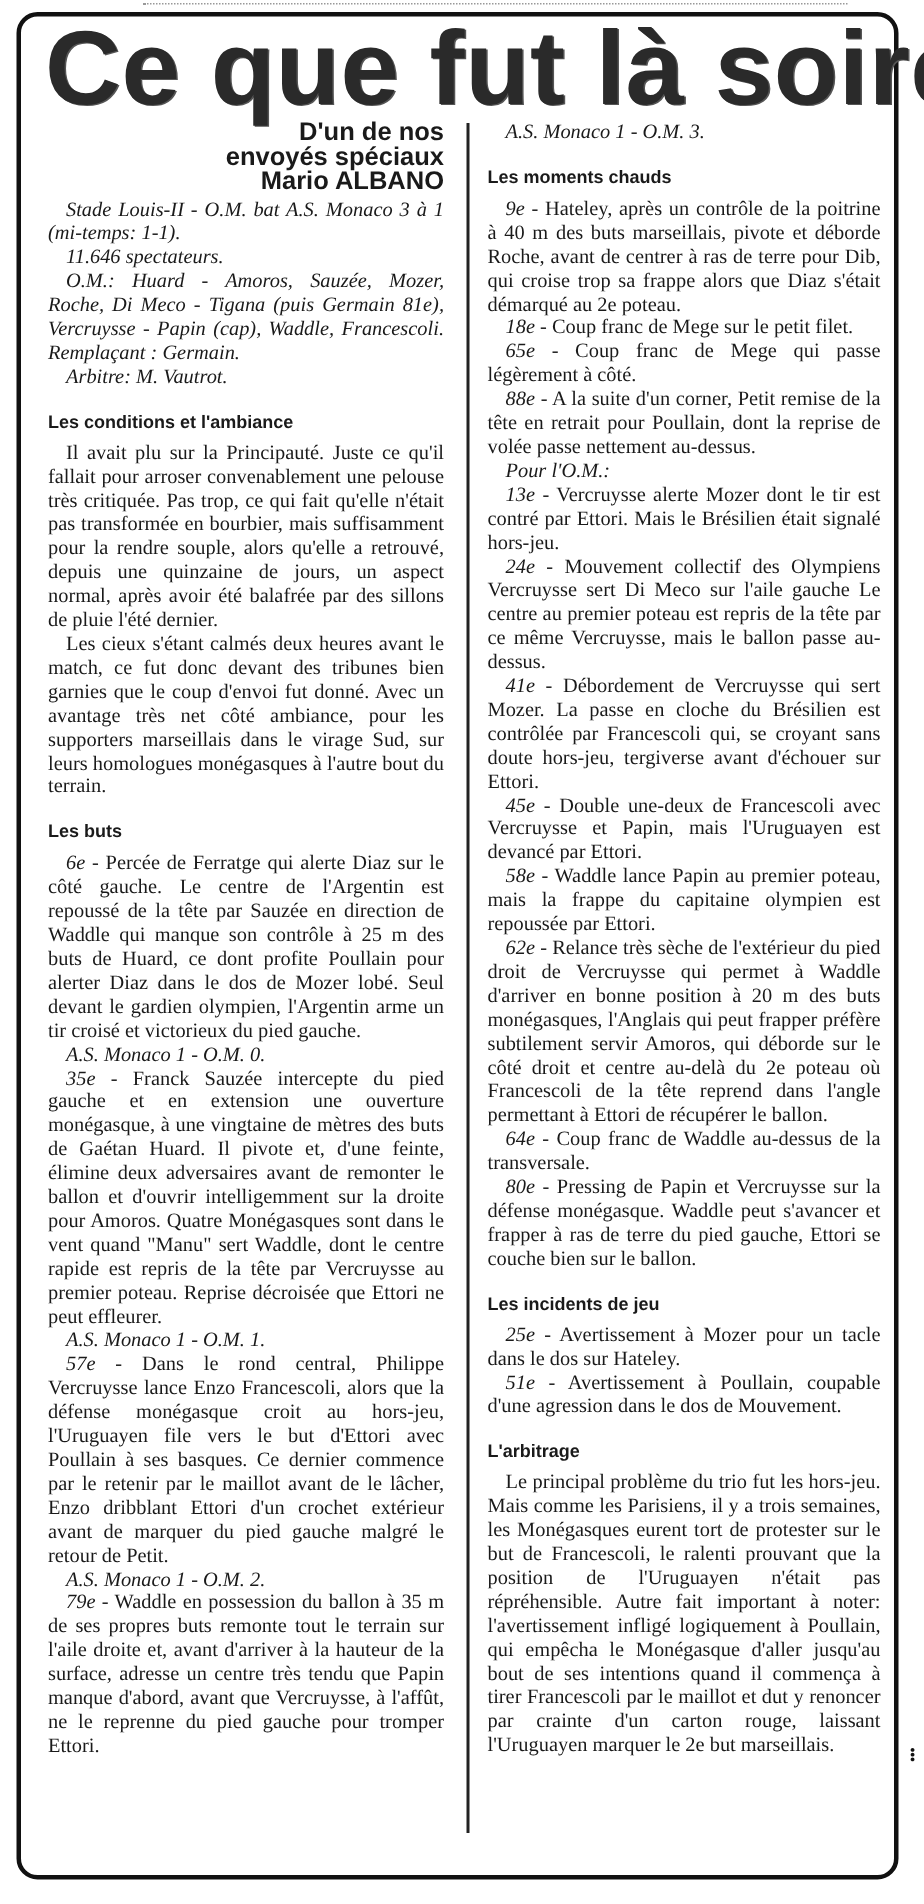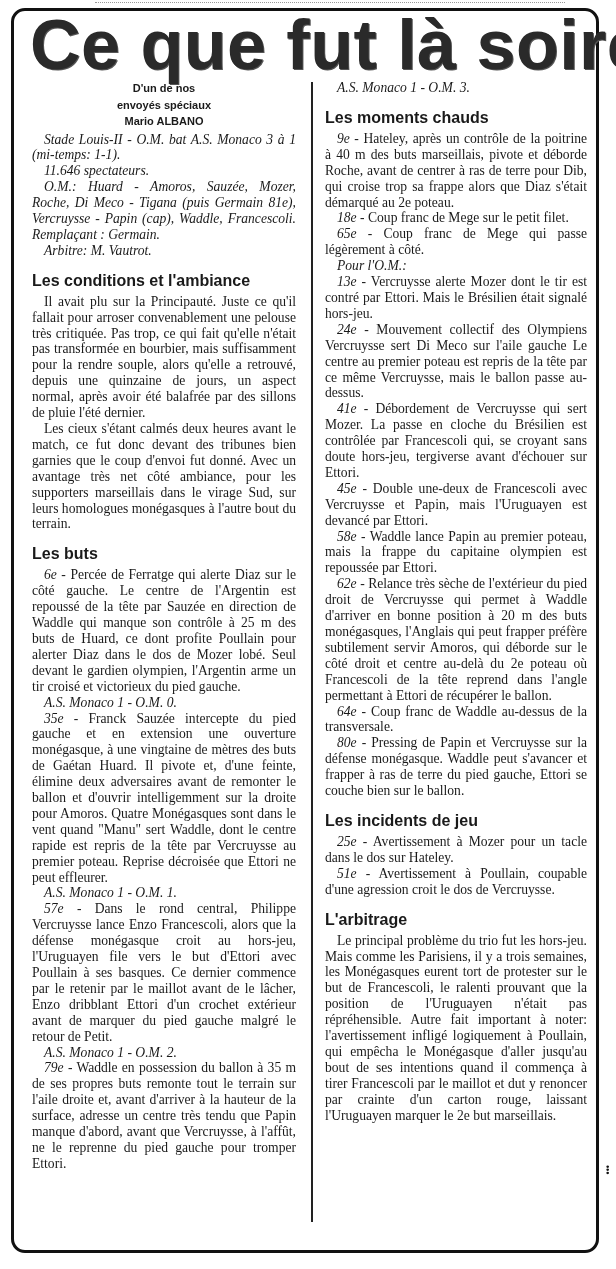--- a/index.html
+++ b/index.html
@@ -12,24 +12,24 @@
   .headline { position: absolute; left: 30px; top: 11px; width: 570px; margin: 0;
               font-family: "Liberation Sans", "DejaVu Sans", sans-serif; font-weight: bold;
               font-size: 70px; line-height: 68px; letter-spacing: 0.5px; color: #2a2a2a;
               text-shadow: 1px 1px 0 #555; white-space: nowrap; }
   .col { position: absolute; top: 80px; font-size: 13.6px; line-height: 15.9px; text-align: justify;
          hyphens: manual; }
   .col-left { left: 32px; width: 264px; }
   .col-right { left: 325px; width: 262px; }
   .col-divider { position: absolute; left: 311px; top: 82px; width: 2px; height: 1140px; background: #222; }
   .byline { font-family: "Liberation Sans", "DejaVu Sans", sans-serif; font-weight: bold;
-            font-size: 11px; line-height: 16.5px; margin: 0 0 2px 0; text-align: center; }
+            font-size: 17px; line-height: 16.5px; margin: 0 0 2px 0; text-align: right; }
   .byline div { margin: 0; }
   .section-title { font-family: "Liberation Sans", "DejaVu Sans", sans-serif; font-weight: bold;
-                   font-size: 16px; line-height: 20px; margin: 12px 0 3px 0; text-align: left; }
+                   font-size: 12px; line-height: 20px; margin: 12px 0 3px 0; text-align: left; }
   p { margin: 0; text-indent: 12px; }
   .it { font-style: italic; }
   .min { font-style: italic; }
   .score { font-style: italic; text-indent: 12px; }
   .right-first { margin-top: 0; }
   .margin-mark { position: absolute; left: 603px; top: 1165px; width: 8px; font-size: 9px; line-height: 10px;
                  font-family: "Liberation Sans", sans-serif; font-weight: bold; color: #111;
                  writing-mode: vertical-rl; transform: rotate(180deg); }
 </style>
 </head>
@@ -67,32 +67,33 @@
   <p><span class="min">79e</span><span> - Waddle en possession du ballon à 35 m de ses propres buts remonte tout le terrain sur l'aile droite et, avant d'arriver à la hauteur de la surface, adresse un centre très tendu que Papin manque d'abord, avant que Vercruysse, à l'affût, ne le reprenne du pied gauche pour tromper Ettori.</span></p>
 </div>
 
 <div class="col col-right">
   <p class="score right-first">A.S. Monaco 1 - O.M. 3.</p>
 
   <h2 class="section-title">Les moments chauds</h2>
   <p><span class="min">9e</span><span> - Hateley, après un contrôle de la poitrine à 40 m des buts marseillais, pivote et déborde Roche, avant de centrer à ras de terre pour Dib, qui croise trop sa frappe alors que Diaz s'était démarqué au 2e poteau.</span></p>
   <p><span class="min">18e</span><span> - Coup franc de Mege sur le petit filet.</span></p>
   <p><span class="min">65e</span><span> - Coup franc de Mege qui passe légèrement à côté.</span></p>
+  <p><span class="min">88e</span><span> - A la suite d'un corner, Petit remise de la tête en retrait pour Poullain, dont la reprise de volée passe nettement au-dessus.</span></p>
 
   <p class="it">Pour l'O.M.:</p>
   <p><span class="min">13e</span><span> - Vercruysse alerte Mozer dont le tir est contré par Ettori. Mais le Brésilien était signalé hors-jeu.</span></p>
   <p><span class="min">24e</span><span> - Mouvement collectif des Olympiens Vercruysse sert Di Meco sur l'aile gauche Le centre au premier poteau est repris de la tête par ce même Vercruysse, mais le ballon passe au-dessus.</span></p>
   <p><span class="min">41e</span><span> - Débordement de Vercruysse qui sert Mozer. La passe en cloche du Brésilien est contrôlée par Francescoli qui, se croyant sans doute hors-jeu, tergiverse avant d'échouer sur Ettori.</span></p>
   <p><span class="min">45e</span><span> - Double une-deux de Francescoli avec Vercruysse et Papin, mais l'Uruguayen est devancé par Ettori.</span></p>
   <p><span class="min">58e</span><span> - Waddle lance Papin au premier poteau, mais la frappe du capitaine olympien est repoussée par Ettori.</span></p>
   <p><span class="min">62e</span><span> - Relance très sèche de l'extérieur du pied droit de Vercruysse qui permet à Waddle d'arriver en bonne position à 20 m des buts monégasques, l'Anglais qui peut frapper préfère subtilement servir Amoros, qui déborde sur le côté droit et centre au-delà du 2e poteau où Francescoli de la tête reprend dans l'angle permettant à Ettori de récupérer le ballon.</span></p>
   <p><span class="min">64e</span><span> - Coup franc de Waddle au-dessus de la transversale.</span></p>
   <p><span class="min">80e</span><span> - Pressing de Papin et Vercruysse sur la défense monégasque. Waddle peut s'avancer et frapper à ras de terre du pied gauche, Ettori se couche bien sur le ballon.</span></p>
 
   <h2 class="section-title">Les incidents de jeu</h2>
   <p><span class="min">25e</span><span> - Avertissement à Mozer pour un tacle dans le dos sur Hateley.</span></p>
-  <p><span class="min">51e</span><span> - Avertissement à Poullain, coupable d'une agression croit le dos de Vercruysse.</span></p>
+  <p><span class="min">51e</span><span> - Avertissement à Poullain, coupable d'une agression dans le dos de Mouvement.</span></p>
 
   <h2 class="section-title">L'arbitrage</h2>
   <p>Le principal problème du trio fut les hors-jeu. Mais comme les Parisiens, il y a trois semaines, les Monégasques eurent tort de protester sur le but de Francescoli, le ralenti prouvant que la position de l'Uruguayen n'était pas répréhensible. Autre fait important à noter: l'avertissement infligé logiquement à Poullain, qui empêcha le Monégasque d'aller jusqu'au bout de ses intentions quand il commença à tirer Francescoli par le maillot et dut y renoncer par crainte d'un carton rouge, laissant l'Uruguayen marquer le 2e but marseillais.</p>
 </div>
 
 <div class="margin-mark">•••</div>
 
 </body></html>

